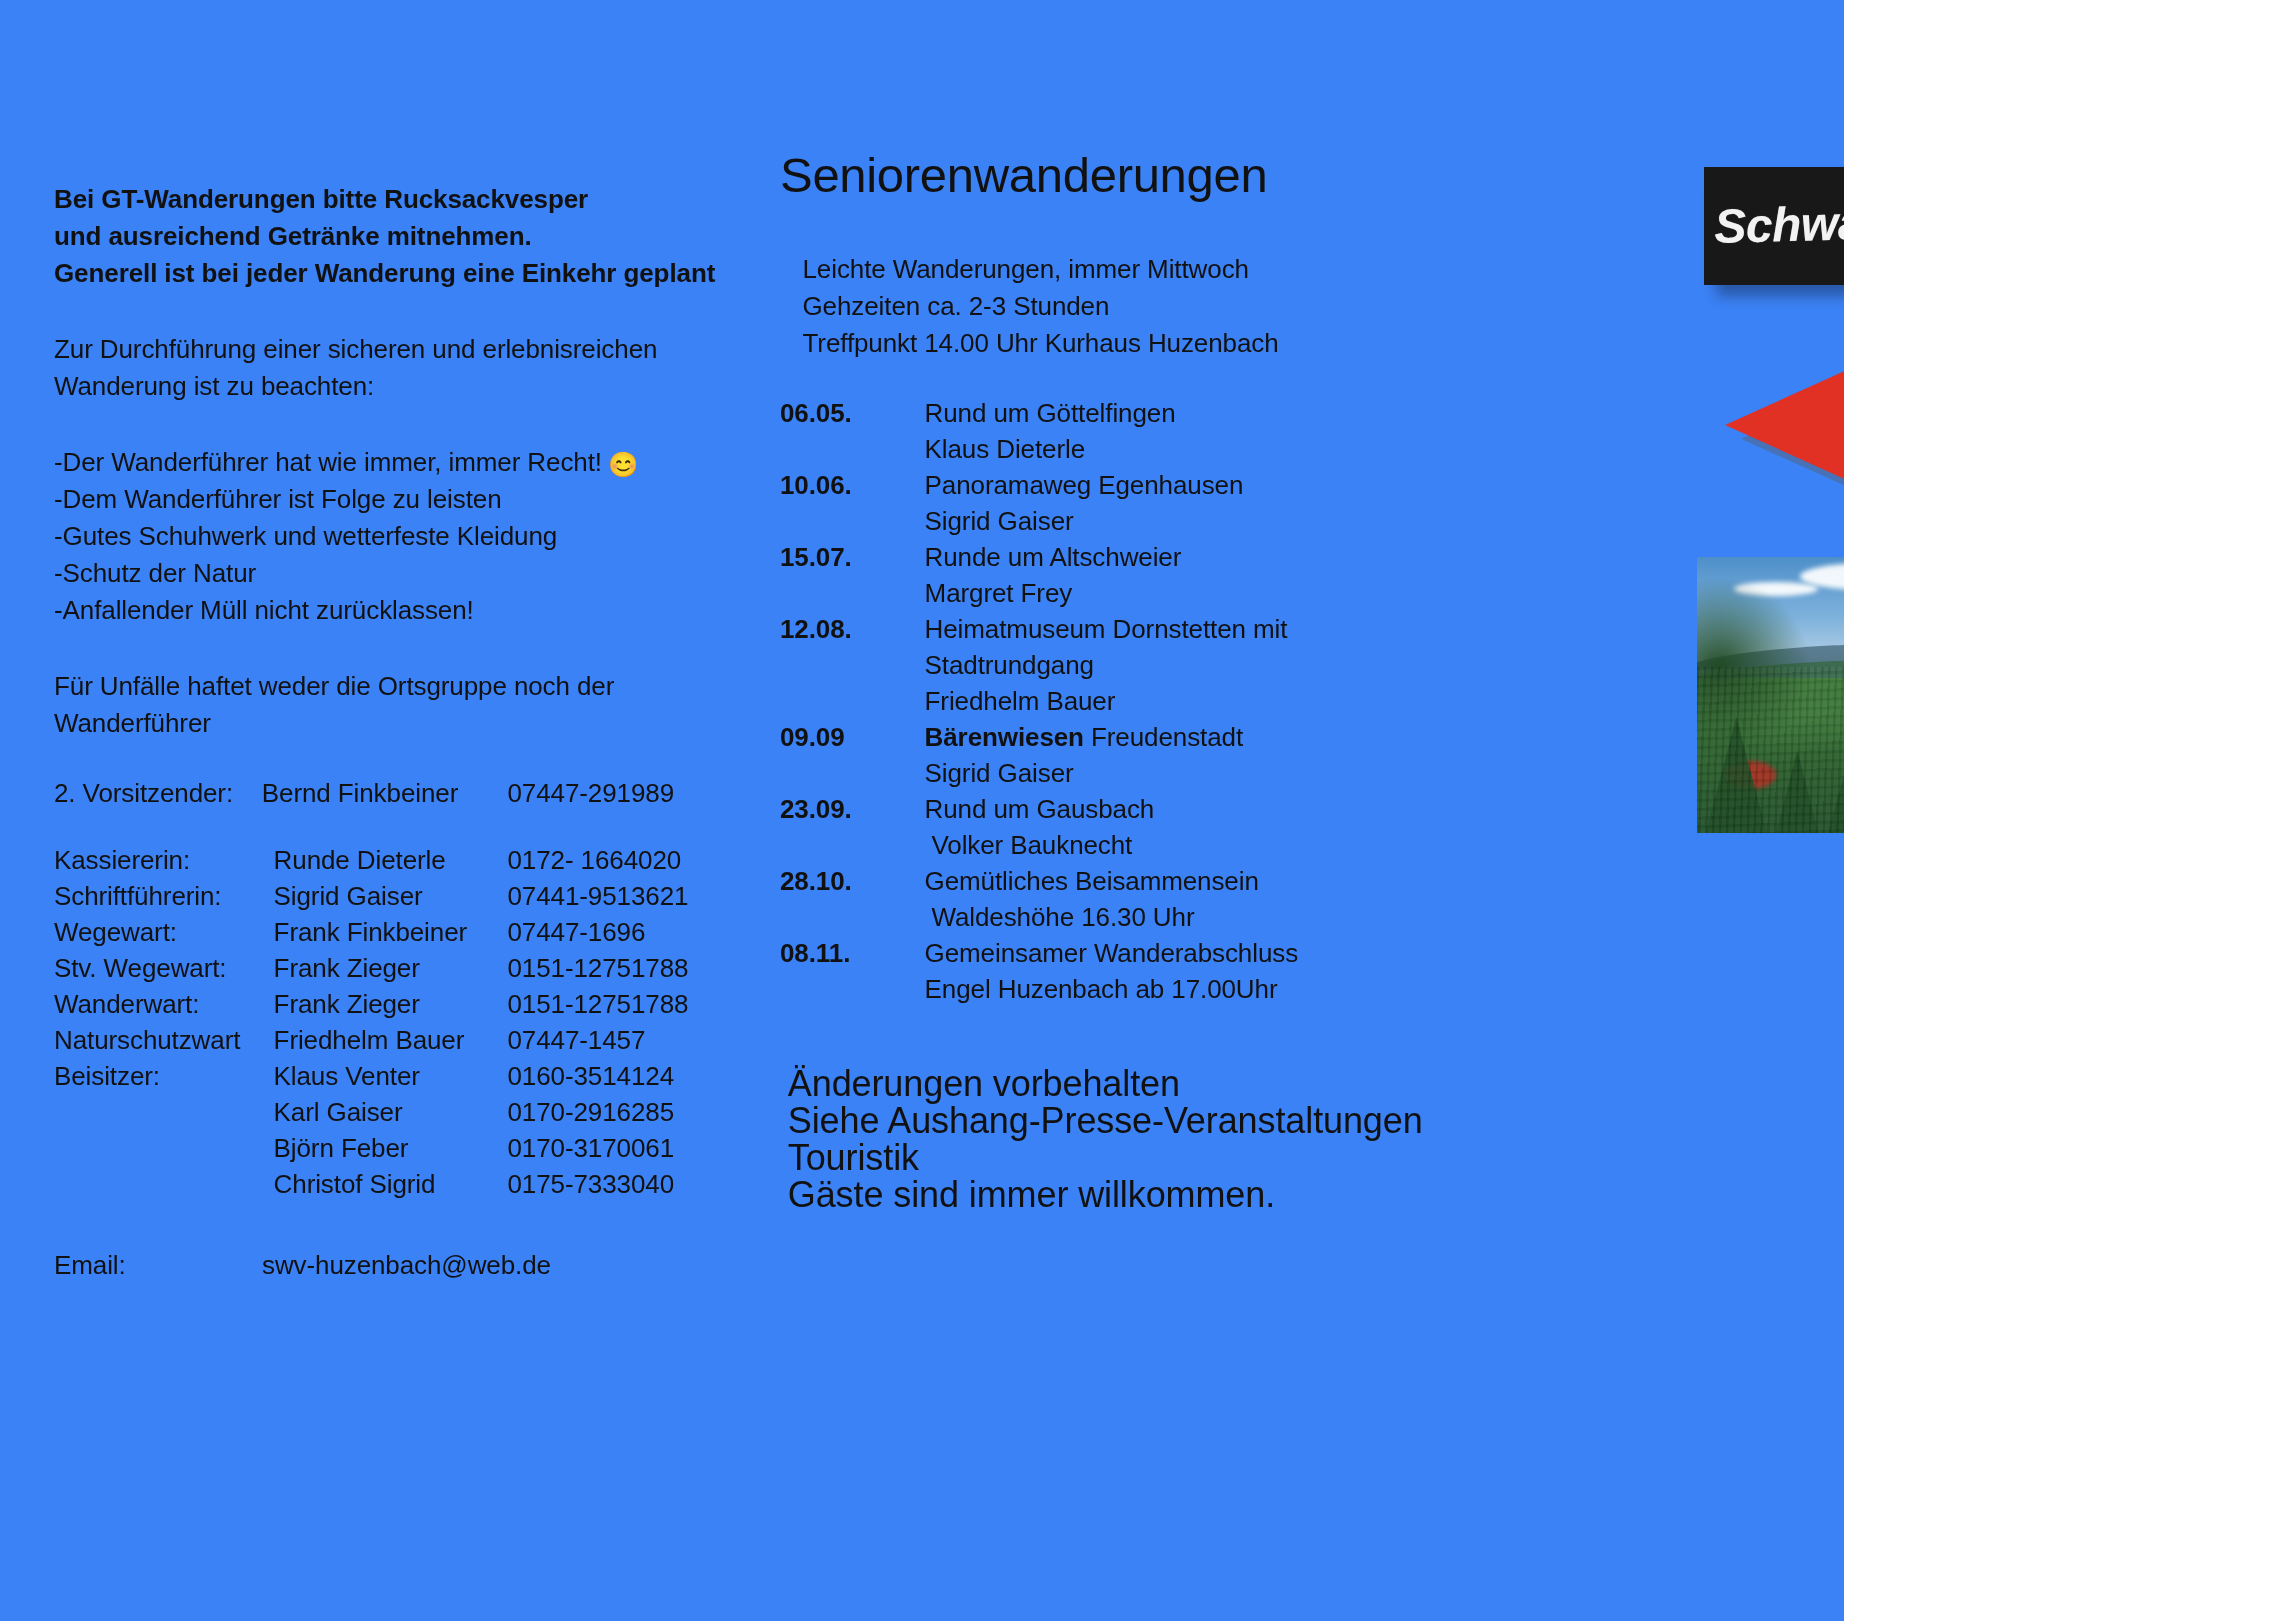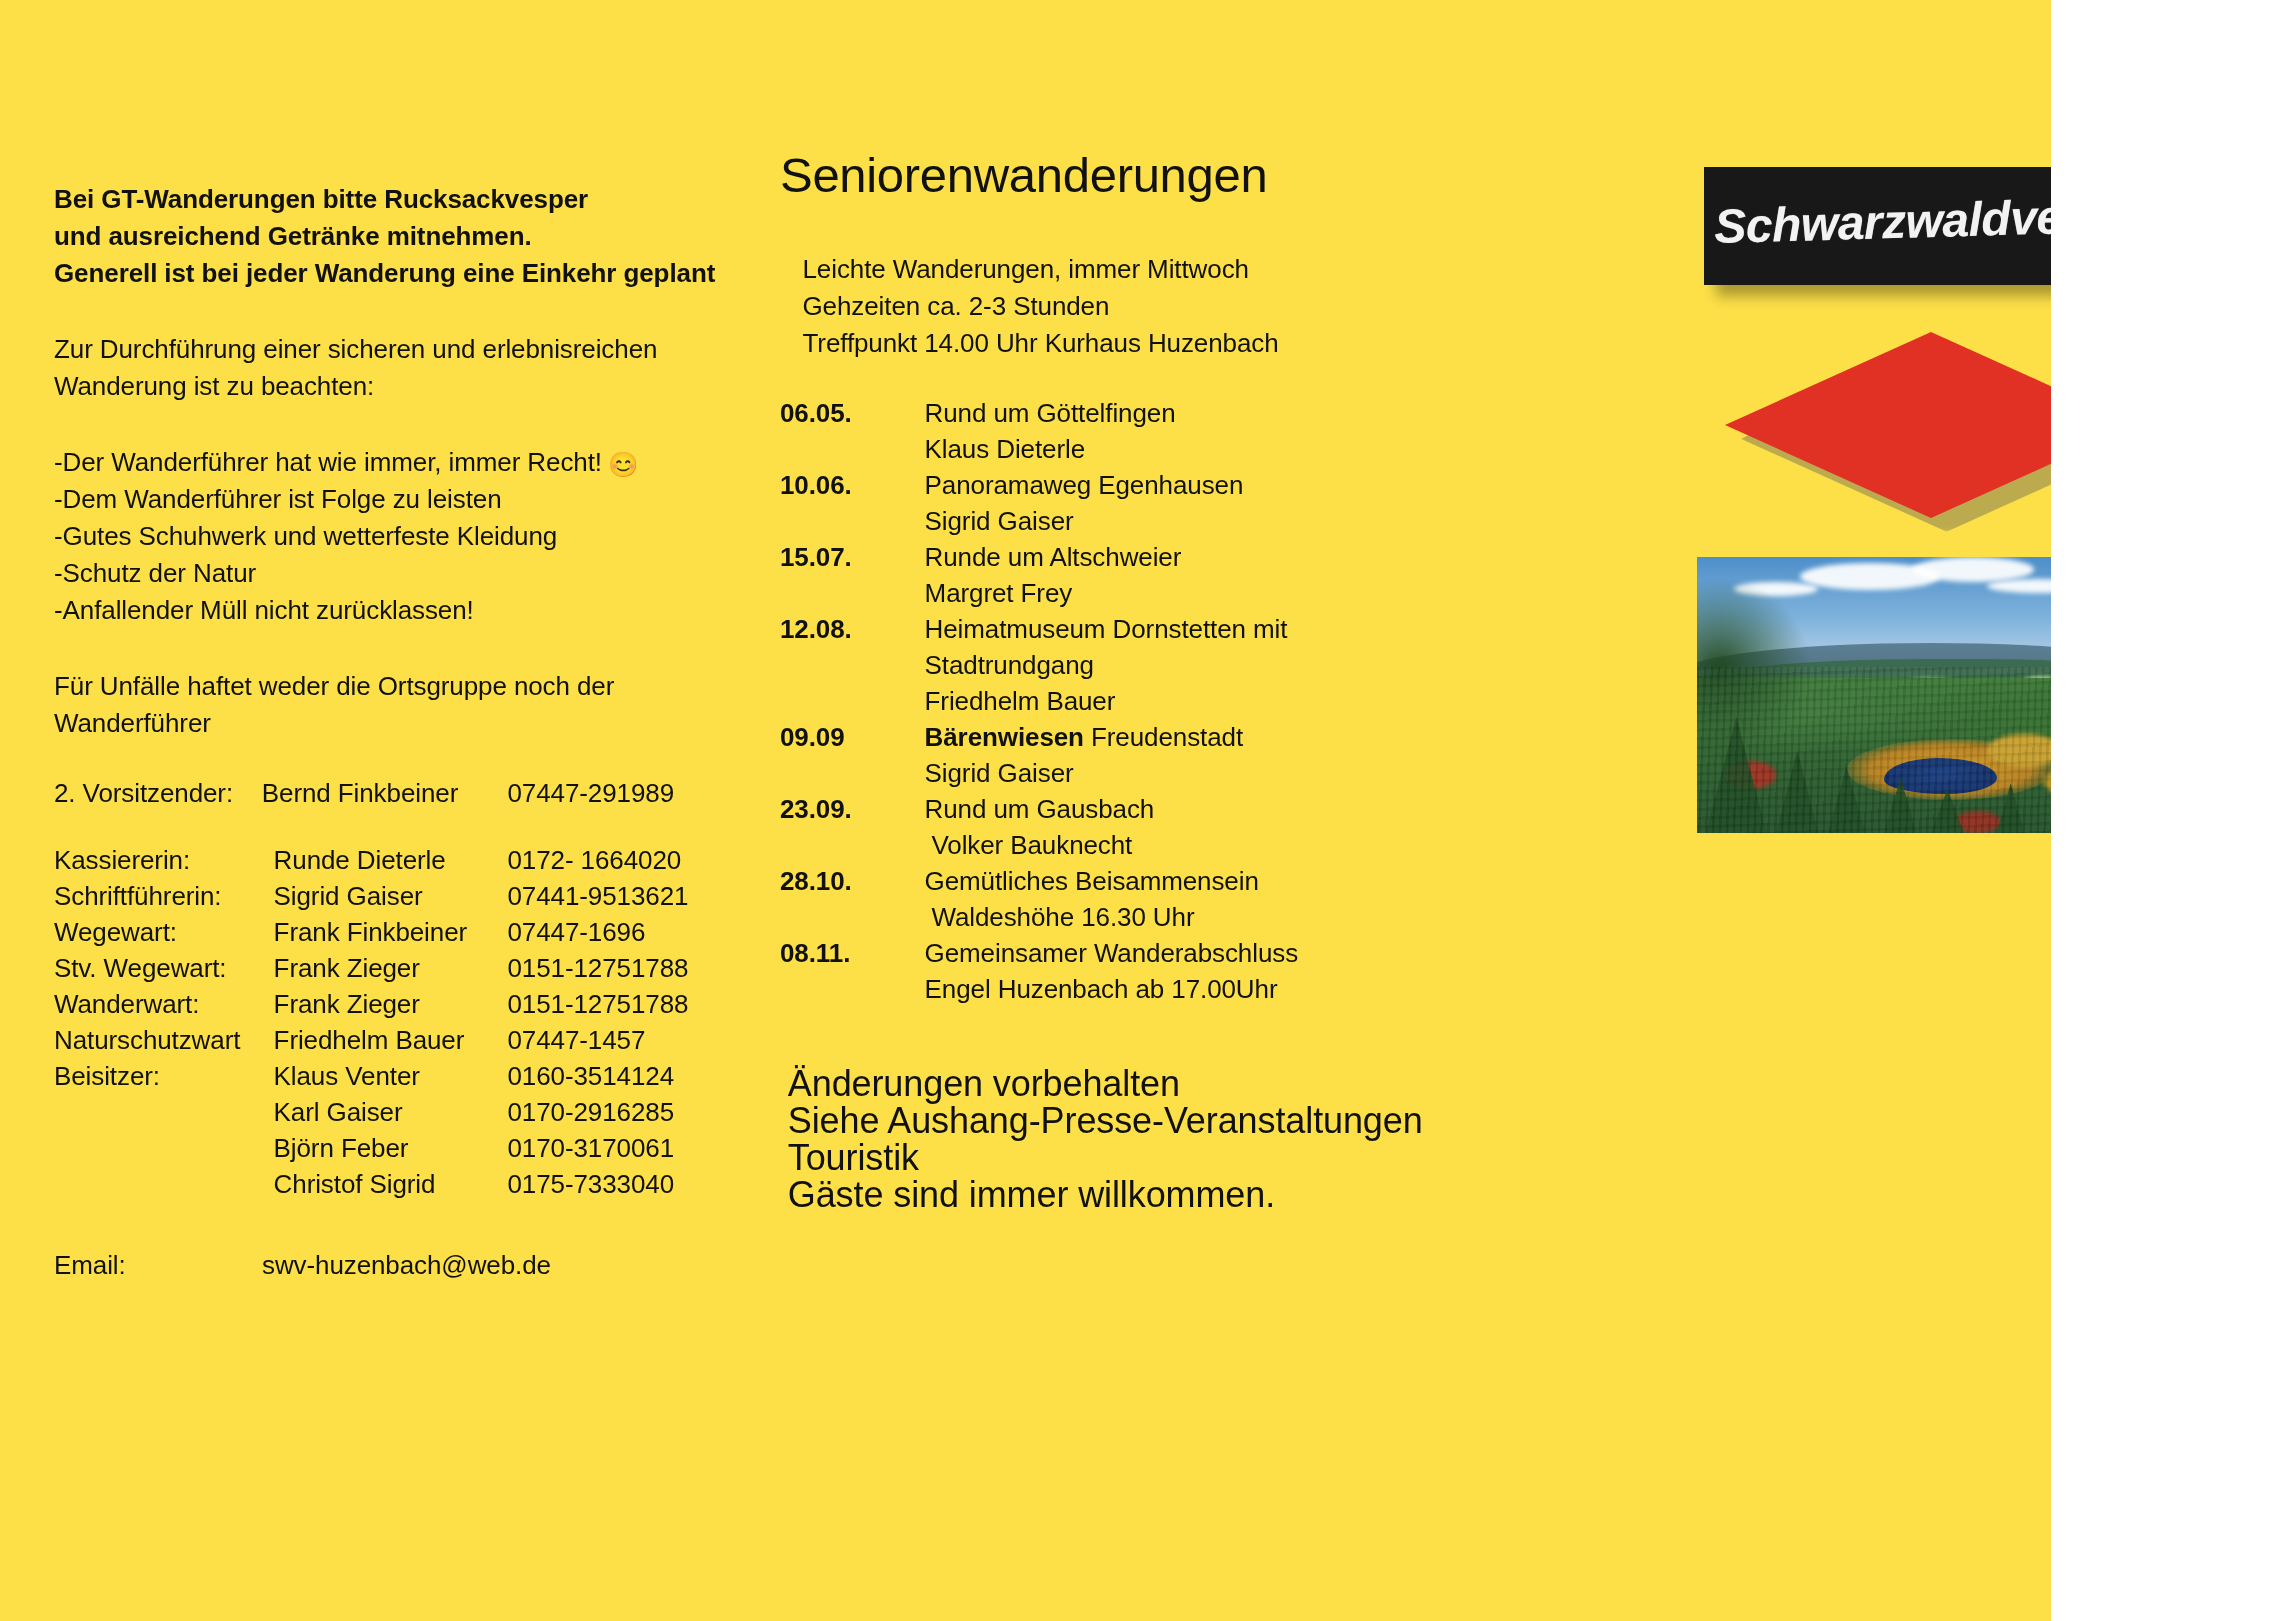--- a/index.html
+++ b/index.html
@@ -6,23 +6,23 @@
     margin: 0;
     padding: 0;
     background: #ffffff;
   }
   body {
     font-family: "Liberation Sans", sans-serif;
     color: #111111;
   }
   #page {
     position: relative;
-    width: 2051px;
+    width: 1844px;
     height: 1621px;
-    background: #fde047;
+    background: #3b82f6;
     overflow: hidden;
   }
 
   
   #col-left {
     position: absolute;
     left: 54px;
     top: 181px;
     width: 725px;
   }

